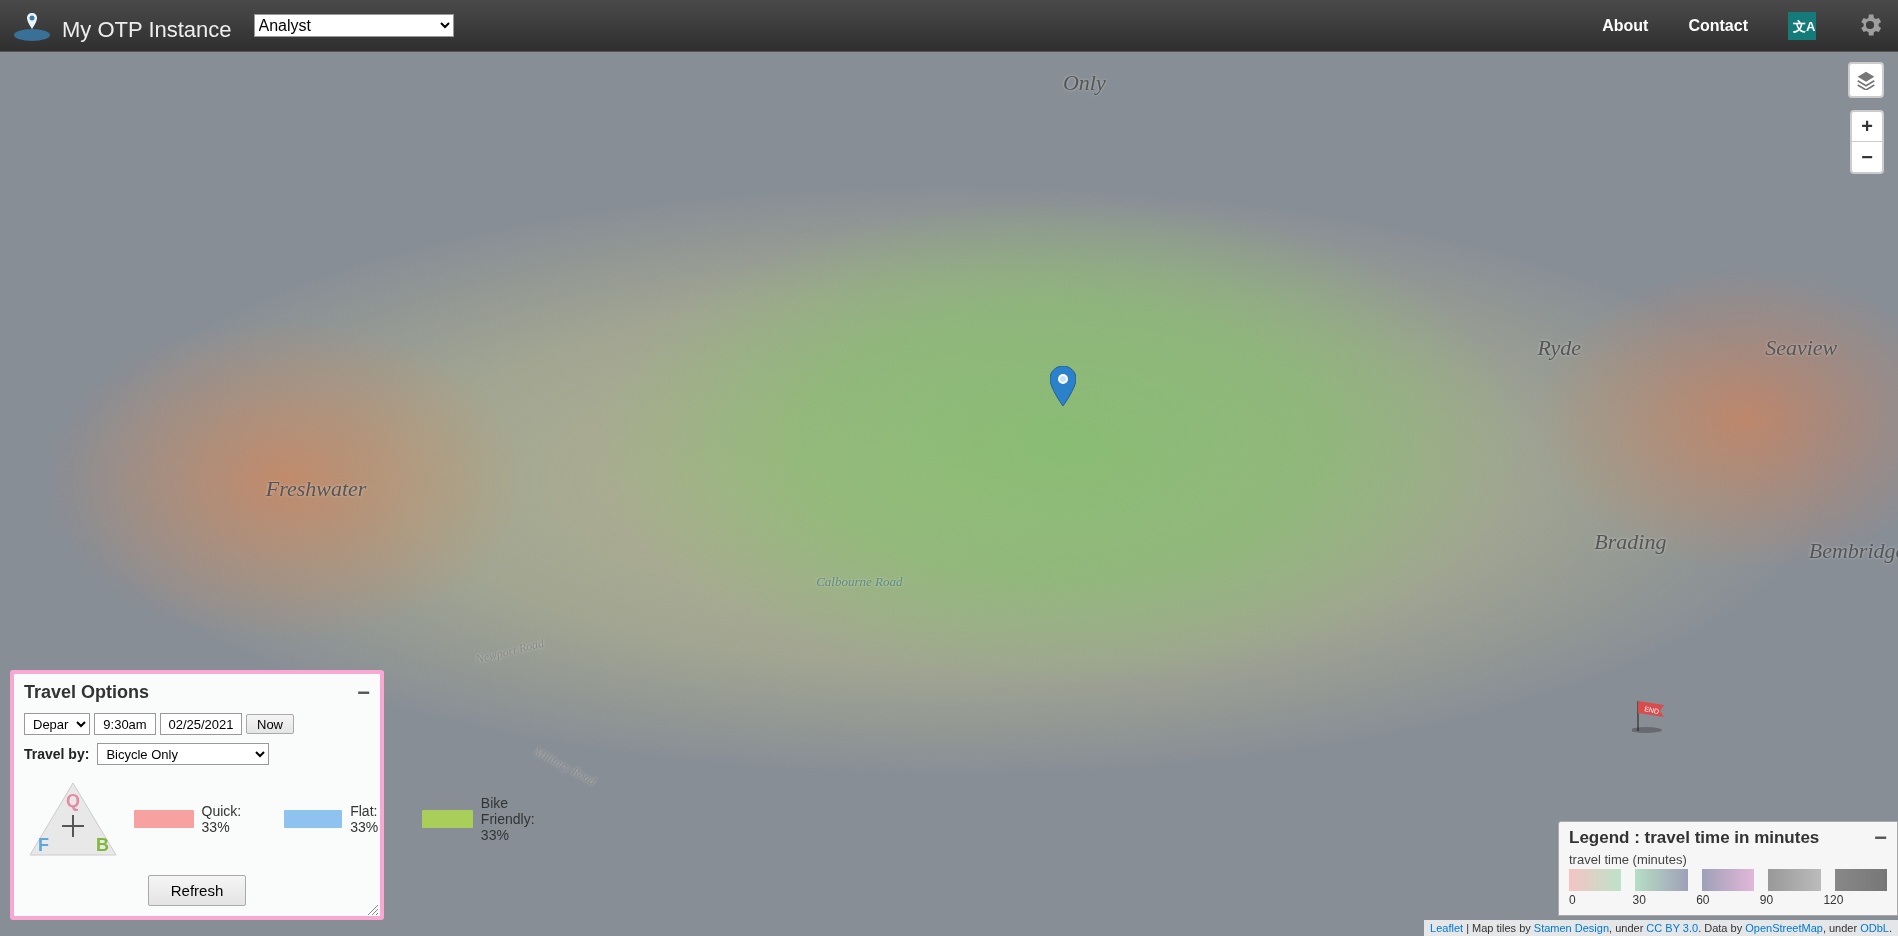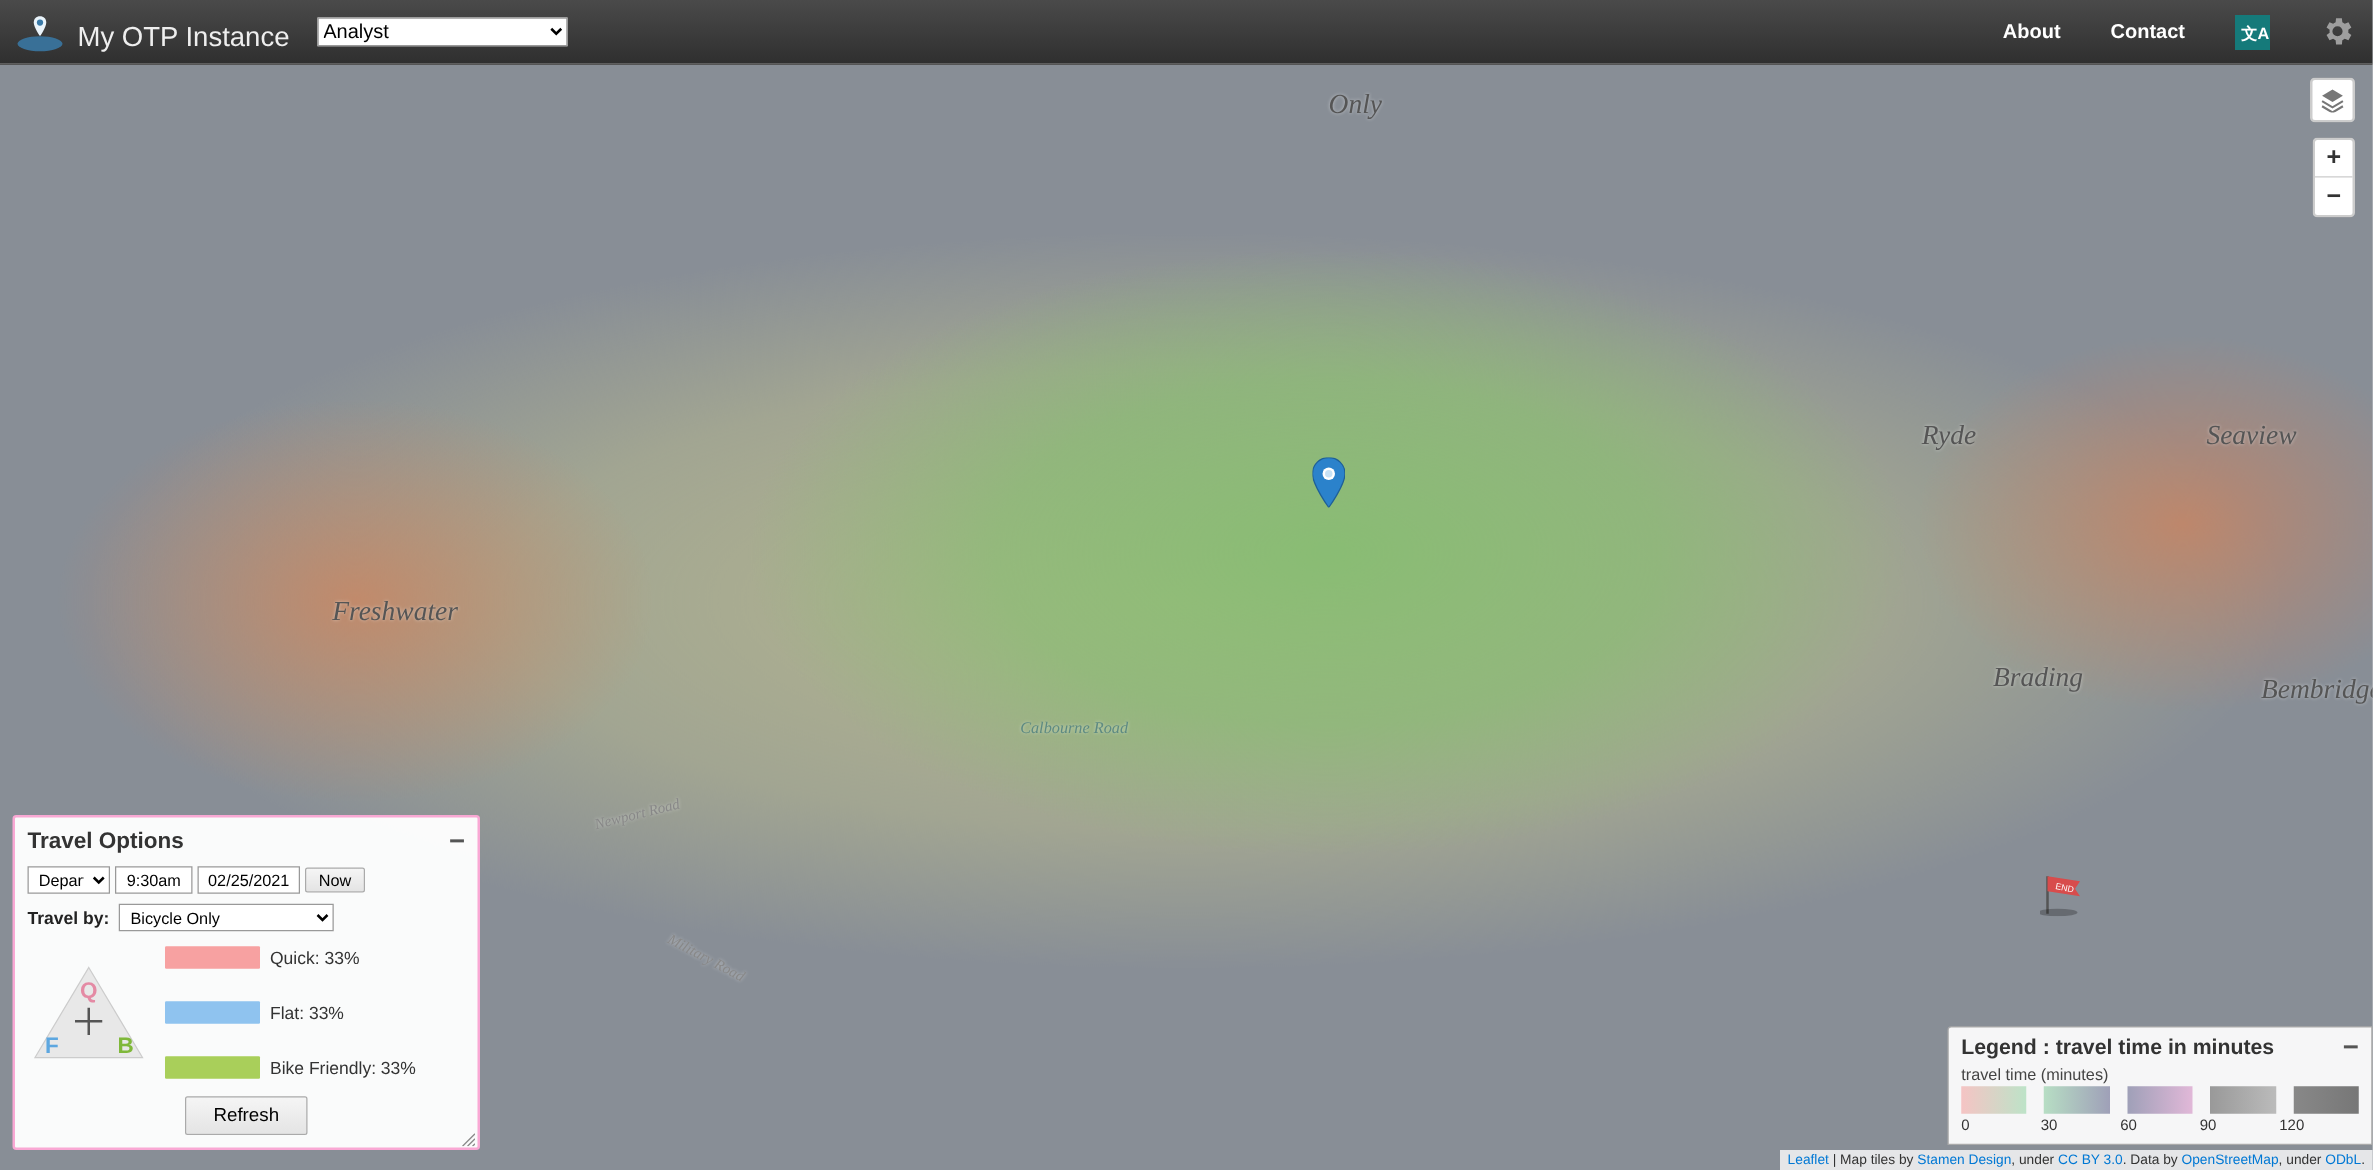--- a/index.html
+++ b/index.html
@@ -60,21 +60,21 @@
     }
     .zoom-btn {
       height:30px; display:flex; align-items:center; justify-content:center;
       font-size:20px; font-weight:bold; color:#333; cursor:pointer;
     }
     .zoom-btn:first-child { border-bottom:1px solid #ccc; }
     
     
     .panel {
       position:absolute; left:10px; bottom:16px; width:374px;
-      background:rgba(255,255,255,0.96); border:2px solid #f9a8d4; border-radius:3px;
+      background:rgba(255,255,255,0.96); border:4px solid #f9a8d4; border-radius:3px;
       z-index:600; font-size:14px; padding:8px 10px 10px 10px;
     }
     .panel-header { display:flex; justify-content:space-between; align-items:center; margin-bottom:10px; }
     .panel-title { font-size:18px; font-weight:bold; color:#333; }
     .panel-min { font-size:22px; font-weight:bold; color:#555; cursor:pointer; line-height:10px; }
     .row { display:flex; align-items:center; gap:4px; margin-bottom:8px; }
     .row select, .row input[type=text] {
       border:1px solid #999; font-size:13px; padding:2px 4px; height:22px; background:#fff;
     }
     .depart-select { width:66px; }
@@ -85,21 +85,21 @@
       font-size:13px;
     }
     .now-btn { padding:1px 10px; height:20px; }
     .travel-label { font-size:14px; color:#222; margin-right:4px;font-weight:bold; }
     .travel-select { width:172px; }
     
     .triangle-row { display:flex; align-items:center; gap:12px; margin:12px 0 14px 0; }
     .triangle-widget { position:relative; width:98px; height:84px; }
     .tri-letter { position:absolute; font-weight:bold; font-size:18px; }
     
-    .bars { flex:1; display:flex; flex-direction:column; gap:26px; }
+    .bars { flex:1; display:flex; flex-direction:row; gap:26px; }
     .bar-row { display:flex; align-items:center; gap:8px; font-size:14px; color:#333; }
     .bar-swatch { width:76px; height:18px; border-radius:1px; }
     .sw-quick { background:#f7a1a1; }
     .sw-flat { background:#8fc3ef; }
     .sw-bf { background:#a9cf5a; }
     
     .refresh-wrap { text-align:center; }
     .refresh-btn { padding:6px 22px; font-size:15px; }
     .resizer { position:absolute; right:2px; bottom:2px; width:12px; height:12px; cursor:nwse-resize; }
     .resizer svg { width:100%; height:100%; stroke:#888; }

